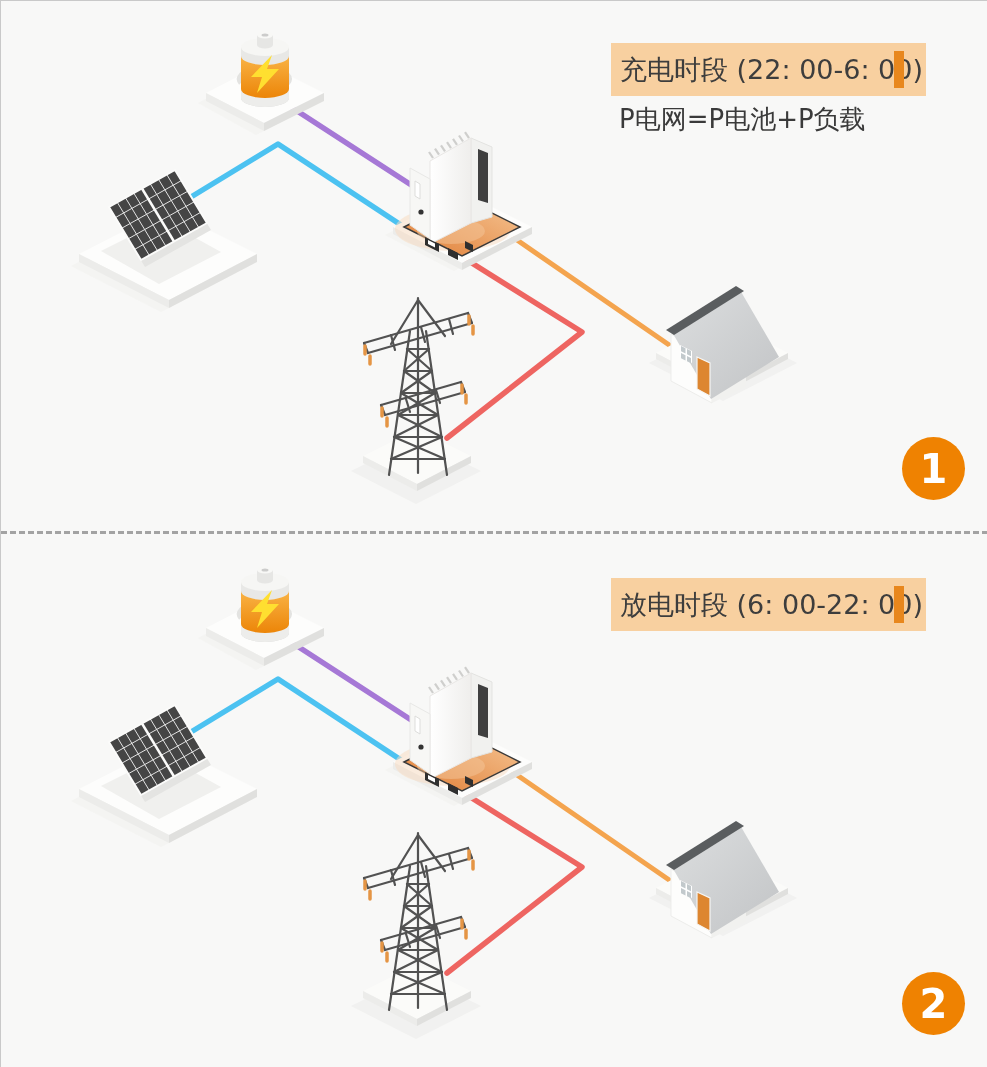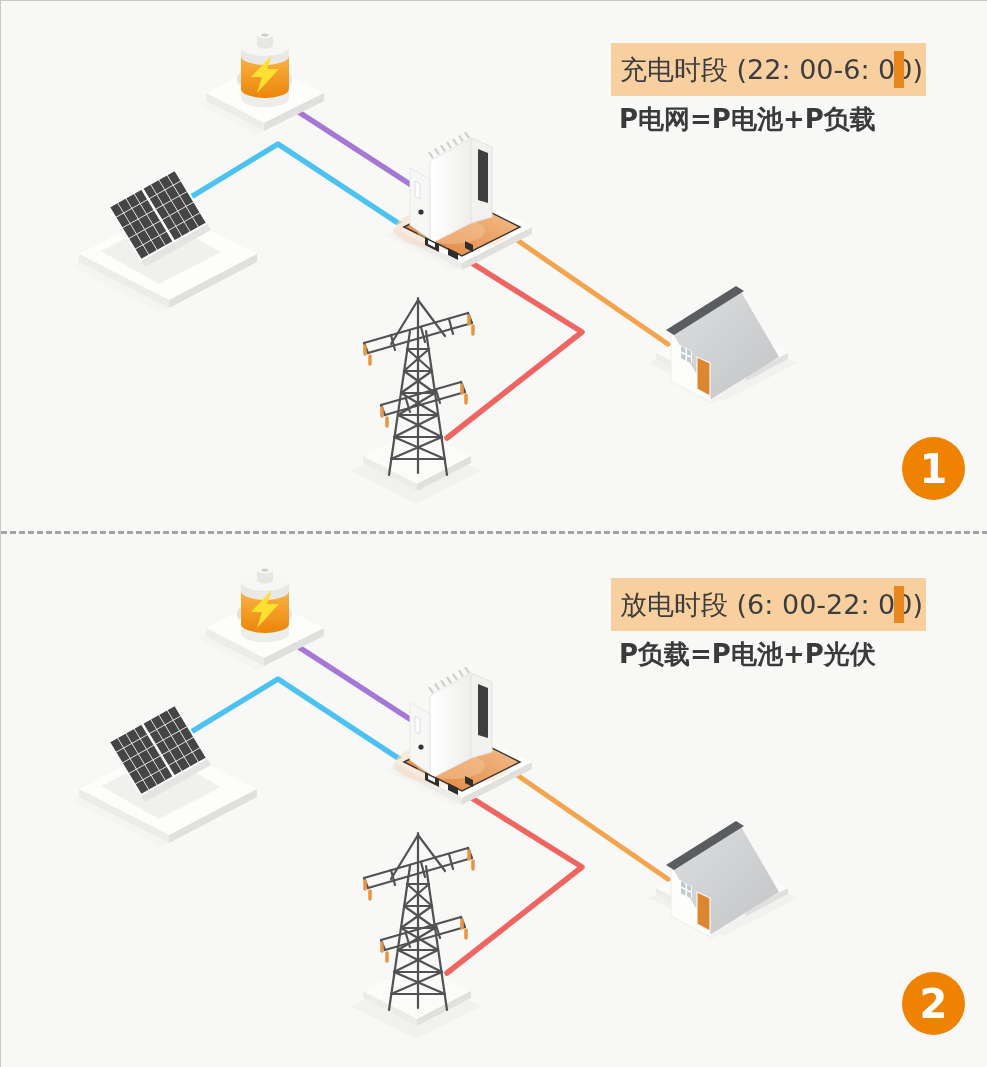--- a/index.html
+++ b/index.html
@@ -11,21 +11,21 @@
     font-family:"DejaVu Sans","Liberation Sans",sans-serif;
   }
   .panel{position:absolute;left:0;width:987px;height:532px;}
   .scene{position:absolute;left:0;top:0;width:987px;height:532px;display:block;}
   .header{
     position:absolute;left:610px;top:42px;width:315px;height:53px;
     background:#f8d0a0;display:flex;align-items:center;
   }
   .header-text{font-size:27px;color:#3d3d3d;padding-left:9px;white-space:nowrap;}
   .accent-bar{position:absolute;right:22px;top:8px;width:10px;height:37px;background:#e8871d;}
-  .formula{position:absolute;left:618px;top:101px;font-size:26px;color:#3a3a3a;white-space:nowrap;font-weight:bold;}
+  .formula{position:absolute;left:618px;top:101px;font-size:26px;color:#3a3a3a;white-space:nowrap;}
   .badge{
     position:absolute;left:901px;top:436px;width:63px;height:63px;border-radius:50%;
     background:#ef8201;color:#ffffff;font-size:40px;font-weight:700;
     display:flex;align-items:center;justify-content:center;line-height:1;
   }
   .divider{position:absolute;left:0;top:530px;width:987px;height:0;border-top:3px dashed #a3a3a3;}
 </style>
 </head>
 <body>
 
@@ -229,17 +229,16 @@
       <use href="#g-battery"></use>
       <use href="#g-solar"></use>
       <use href="#g-tower"></use>
       <use href="#g-house"></use>
       <use href="#g-inverter"></use>
     </svg>
     <div class="header">
       <span class="header-text">放电时段 (6: 00-22: 00)</span>
       <span class="accent-bar"></span>
     </div>
-    <div class="formula">P负载=P电池+P光伏</div>
     <div class="badge">2</div>
   </section>
 
 </div>
 
 </body></html>

